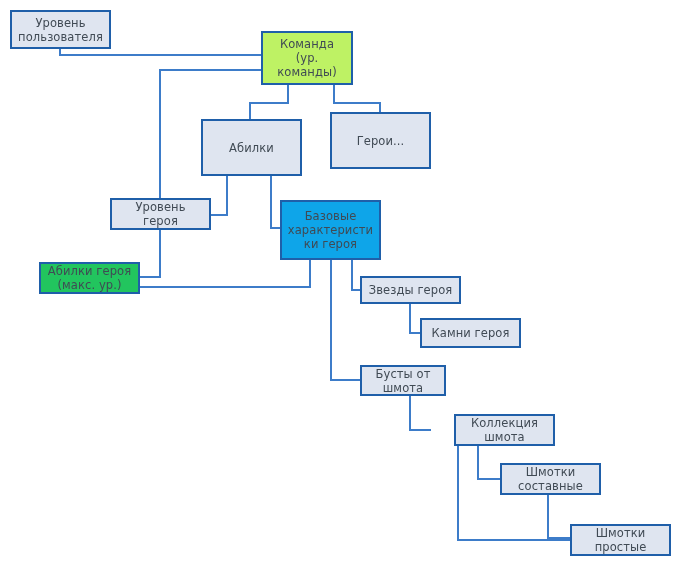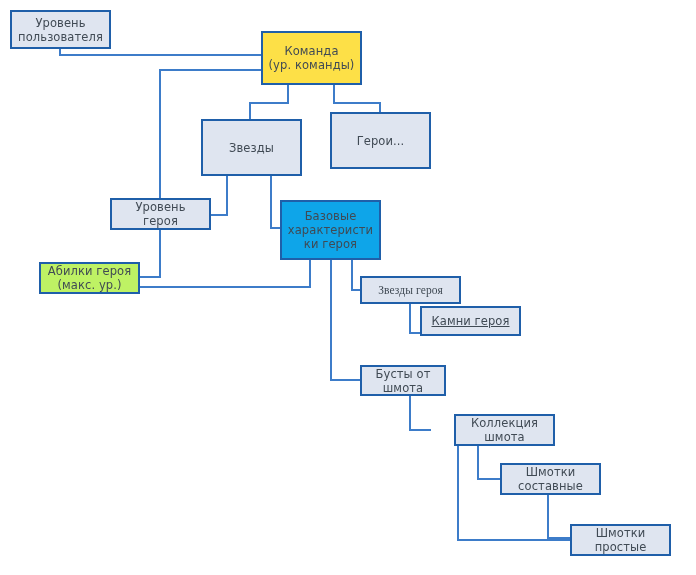--- a/index.html
+++ b/index.html
@@ -68,47 +68,47 @@
       <polyline points="478,446 478,479 500,479" fill="none" stroke="#3d7cc9" stroke-width="2" stroke-linecap="square" stroke-linejoin="miter"></polyline>
       <polyline points="458,446 458,540 570,540" fill="none" stroke="#3d7cc9" stroke-width="2" stroke-linecap="square" stroke-linejoin="miter"></polyline>
       <polyline points="548,495 548,538 570,538" fill="none" stroke="#3d7cc9" stroke-width="2" stroke-linecap="square" stroke-linejoin="miter"></polyline>
     </svg>
 
   <div id="node-layer">
       <div class="node" style="left: 10px; top: 10px; width: 101px; height: 39px; background: rgb(223, 229, 240); border-color: rgb(31, 95, 169); color: rgb(64, 74, 84);">
         <span class="node-label">Уровень
 пользователя</span>
       </div>
-      <div class="node" style="left: 261px; top: 31px; width: 101px; height: 54px; background: #fde047; border-color: rgb(31, 95, 169); color: rgb(64, 74, 84);">
+      <div class="node" style="left: 261px; top: 31px; width: 92px; height: 54px; background: #bef264; border-color: rgb(31, 95, 169); color: rgb(64, 74, 84);">
         <span class="node-label">Команда
 (ур. команды)</span>
       </div>
       <div class="node" style="left: 201px; top: 119px; width: 101px; height: 57px; background: rgb(223, 229, 240); border-color: rgb(31, 95, 169); color: rgb(64, 74, 84);">
-        <span class="node-label">Звезды</span>
+        <span class="node-label">Абилки</span>
       </div>
       <div class="node" style="left: 330px; top: 112px; width: 101px; height: 57px; background: rgb(223, 229, 240); border-color: rgb(31, 95, 169); color: rgb(64, 74, 84);">
         <span class="node-label">Герои...</span>
       </div>
       <div class="node" style="left: 110px; top: 198px; width: 101px; height: 32px; background: rgb(223, 229, 240); border-color: rgb(31, 95, 169); color: rgb(64, 74, 84);">
         <span class="node-label">Уровень
 героя</span>
       </div>
       <div class="node" style="left: 280px; top: 200px; width: 101px; height: 60px; background: #0ea5e9; border-color: rgb(31, 95, 169); color: rgb(64, 74, 84);">
         <span class="node-label">Базовые
 характеристи
 ки героя</span>
       </div>
-      <div class="node" style="left: 39px; top: 262px; width: 101px; height: 32px; background: #bef264; border-color: rgb(31, 95, 169); color: rgb(64, 74, 84);">
+      <div class="node" style="left: 39px; top: 262px; width: 101px; height: 32px; background: #22c55e; border-color: rgb(31, 95, 169); color: rgb(64, 74, 84);">
         <span class="node-label">Абилки героя
 (макс. ур.)</span>
       </div>
-      <div class="node" style="left: 360px; top: 276px; width: 101px; height: 28px; background: rgb(223, 229, 240); border-color: rgb(31, 95, 169); color: rgb(64, 74, 84); font-family: Liberation Serif, serif;">
+      <div class="node" style="left: 360px; top: 276px; width: 101px; height: 28px; background: rgb(223, 229, 240); border-color: rgb(31, 95, 169); color: rgb(64, 74, 84);">
         <span class="node-label">Звезды героя</span>
       </div>
-      <div class="node" style="left: 420px; top: 306px; width: 101px; height: 30px; background: rgb(223, 229, 240); border-color: rgb(31, 95, 169); color: rgb(64, 74, 84); text-decoration: underline;">
+      <div class="node" style="left: 420px; top: 318px; width: 101px; height: 30px; background: rgb(223, 229, 240); border-color: rgb(31, 95, 169); color: rgb(64, 74, 84);">
         <span class="node-label">Камни героя</span>
       </div>
       <div class="node" style="left: 360px; top: 365px; width: 86px; height: 31px; background: rgb(223, 229, 240); border-color: rgb(31, 95, 169); color: rgb(64, 74, 84);">
         <span class="node-label">Бусты от
 шмота</span>
       </div>
       <div class="node" style="left: 430px; top: 414px; width: 101px; height: 32px; background: rgb(223, 229, 240); border-color: rgb(31, 95, 169); color: rgb(64, 74, 84); margin-left: 24px;">
         <span class="node-label">Коллекция
 шмота</span>
       </div>

